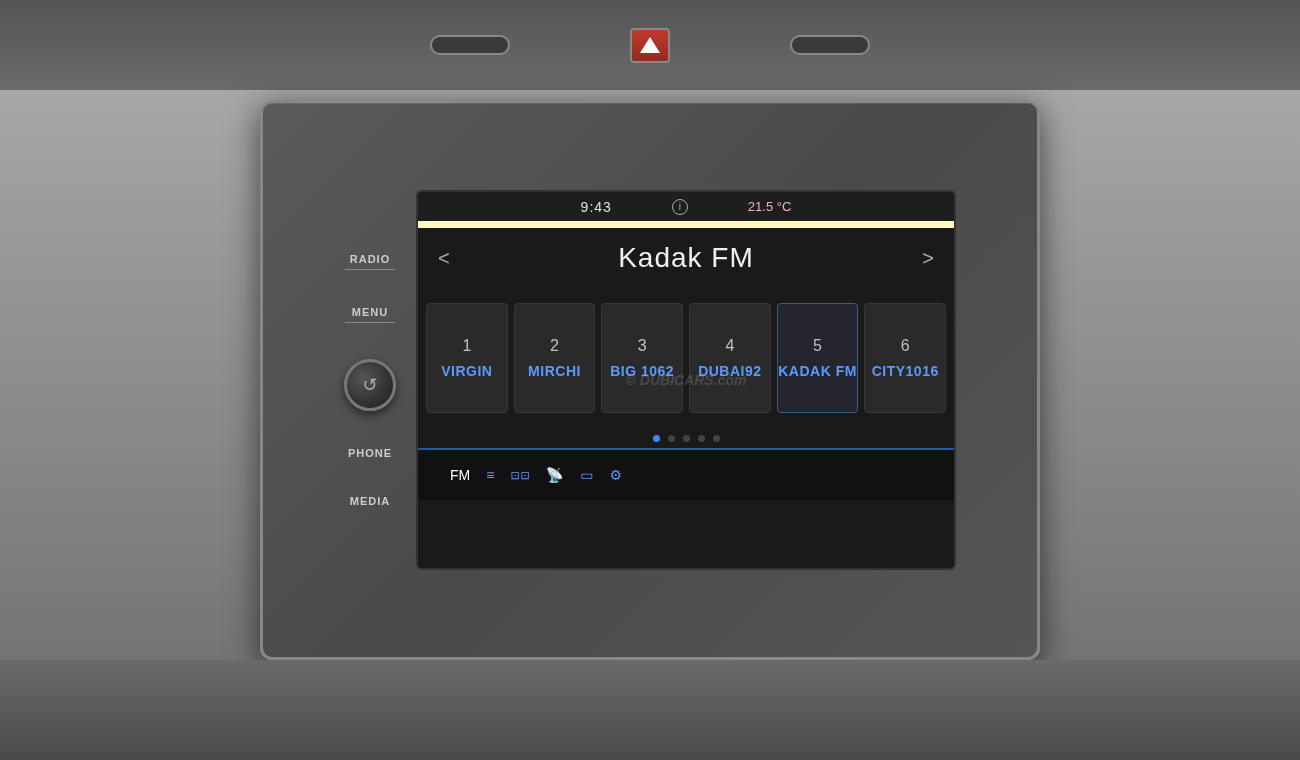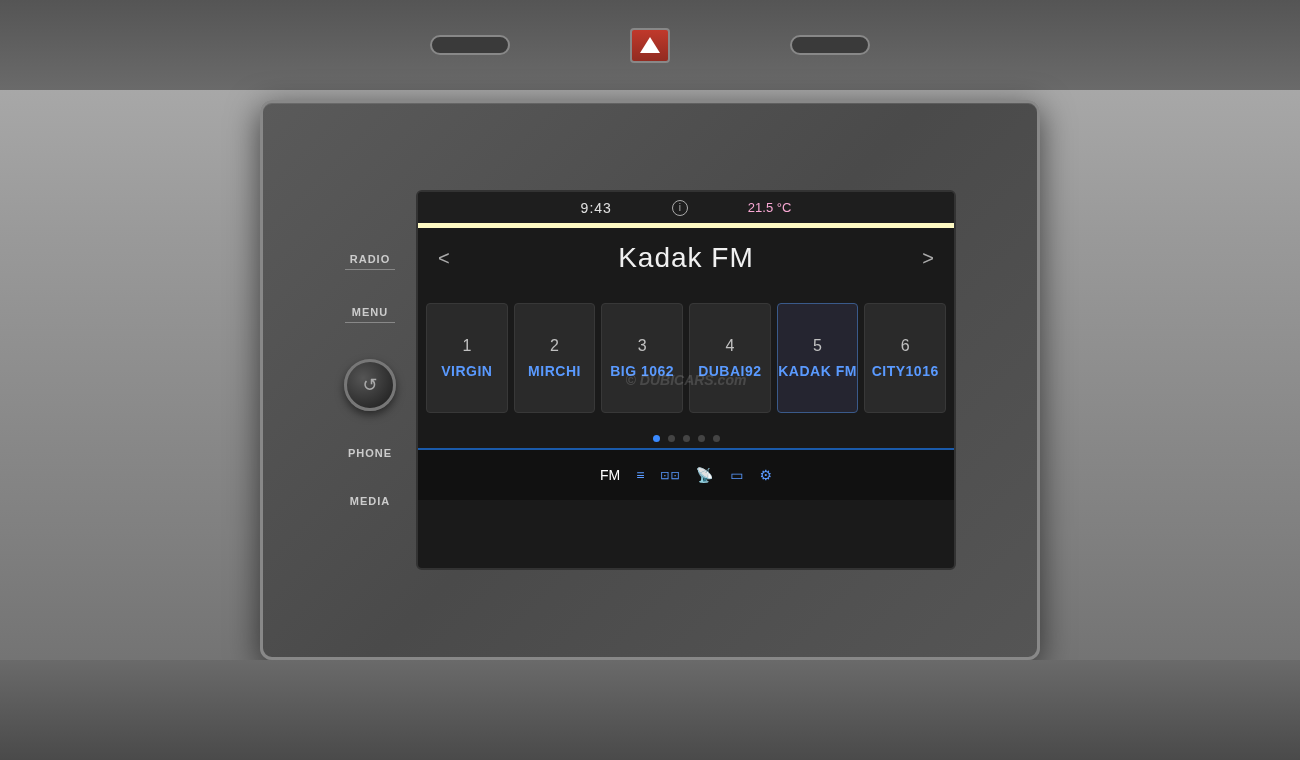--- a/index.html
+++ b/index.html
@@ -153,21 +153,21 @@
 
     
     .screen-topbar {
       width: 100%;
       height: 36px;
       background: #1e1e1e;
       display: flex;
       align-items: center;
       justify-content: center;
       gap: 60px;
-      border-bottom: 5px solid #fef9c3;
+      border-bottom: 7px solid #fef9c3;
       position: relative;
     }
 
     .screen-time {
       color: #e0e0e0;
       font-size: 14px;
       font-weight: 400;
       letter-spacing: 1px;
     }
 
@@ -281,22 +281,22 @@
     }
 
     
     .bottom-toolbar {
       width: 100%;
       height: 52px;
       background: #111;
       border-top: 2px solid #1a5aaa;
       display: flex;
       align-items: center;
-      justify-content: center;
-      padding: 0 9px;
+      justify-content: flex-start;
+      padding: 0 24px;
     }
 
     .toolbar-item {
       color: #5a9aff;
       font-size: 12px;
       display: flex;
       align-items: center;
       justify-content: center;
       cursor: pointer;
       padding: 4px 8px;

